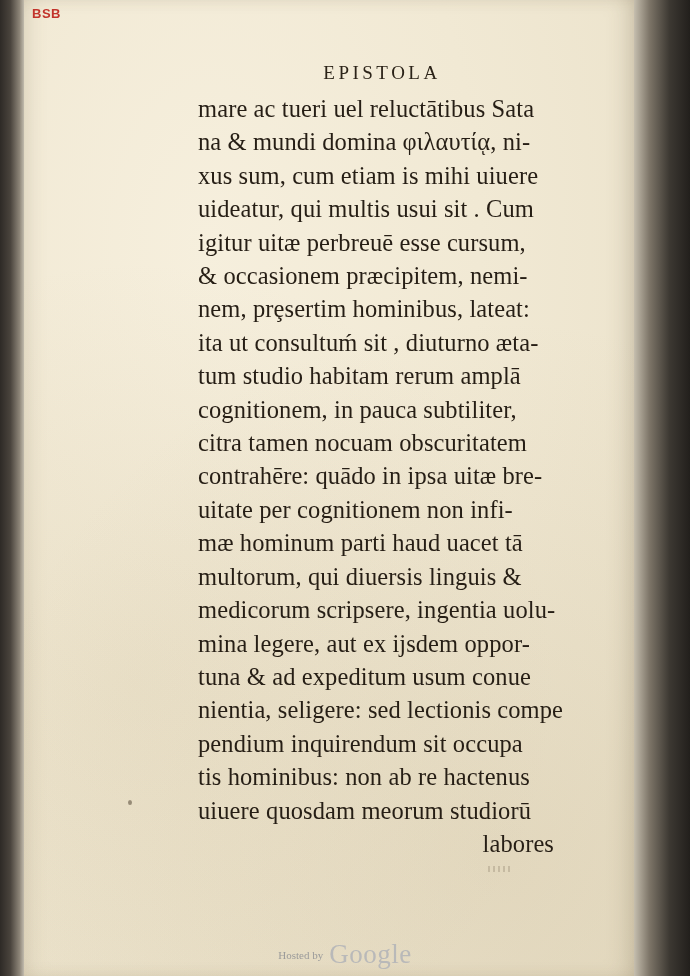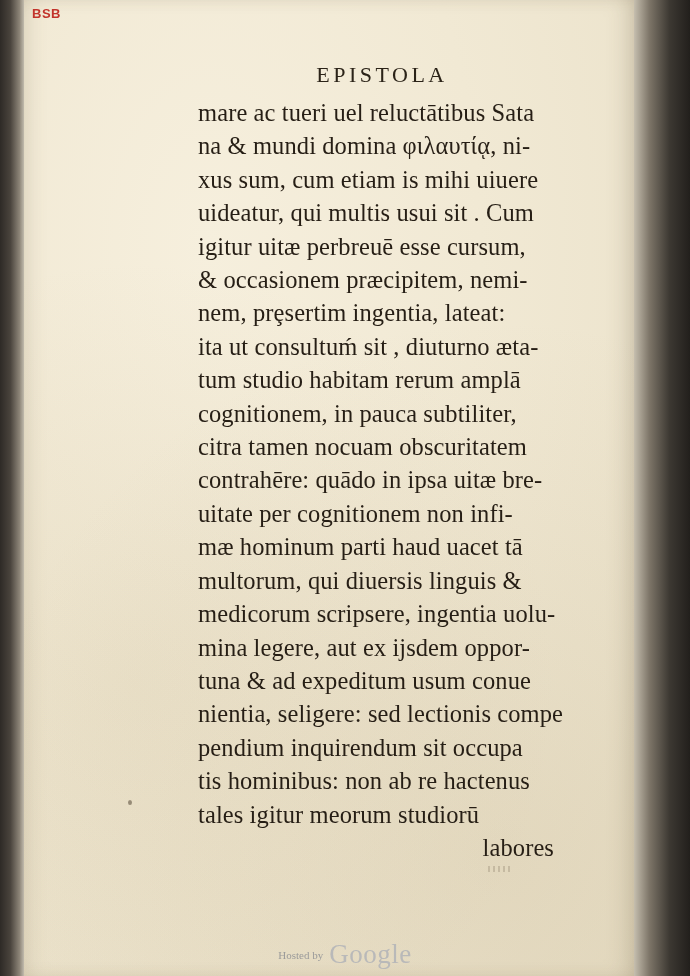--- a/index.html
+++ b/index.html
@@ -77,21 +77,21 @@
 
   
   .textblock {
     position: absolute;
     left: 178px;
     top: 62px;
     width: 380px;
   }
   .running-head {
     font-family: "Liberation Serif", serif;
-    font-size: 22px;
+    font-size: 19px;
     letter-spacing: 3.5px;
     color: #2b2318;
     text-align: center;
     margin-bottom: 8px;
     padding-left: 28px;
   }
   .lines {
     color: #241d14;
     margin-left: 20px;
   }
@@ -168,36 +168,36 @@
 
   <div class="textblock">
     <div class="running-head">EPISTOLA</div>
     <div class="lines">
       <div class="line">mare ac tueri uel reluctātibus Sata</div>
       <div class="line">na &amp; mundi domina φιλαυτίᾳ, ni-</div>
       <div class="line">xus sum, cum etiam is mihi uiuere</div>
       <div class="line">uideatur, qui multis usui sit . Cum</div>
       <div class="line">igitur uitæ perbreuē esse cursum,</div>
       <div class="line">&amp; occasionem præcipitem, nemi-</div>
-      <div class="line">nem, prȩsertim ingentia, lateat:</div>
+      <div class="line">nem, prȩsertim hominibus, lateat:</div>
       <div class="line">ita ut consultuḿ sit , diuturno æta-</div>
       <div class="line">tum studio habitam rerum amplā</div>
       <div class="line">cognitionem, in pauca subtiliter,</div>
       <div class="line">citra tamen nocuam obscuritatem</div>
       <div class="line">contrahēre: quādo in ipsa uitæ bre-</div>
       <div class="line">uitate per cognitionem non infi-</div>
       <div class="line">mæ hominum parti haud uacet tā</div>
       <div class="line">multorum, qui diuersis linguis &amp;</div>
       <div class="line">medicorum scripsere, ingentia uolu-</div>
       <div class="line">mina legere, aut ex ĳsdem oppor-</div>
       <div class="line">tuna &amp; ad expeditum usum conue</div>
       <div class="line">nientia, seligere: sed lectionis compe</div>
       <div class="line">pendium inquirendum sit occupa</div>
       <div class="line">tis hominibus: non ab re hactenus</div>
-      <div class="line">tales igitur meorum studiorū</div>
+      <div class="line">uiuere quosdam meorum studiorū</div>
       <div class="line last">labores</div>
     </div>
   </div>
 
   <div class="speck"></div>
   <div class="undermark"></div>
 
   <div class="footer">
     <span class="hosted">Hosted by</span><span class="google">Google</span>
   </div>

